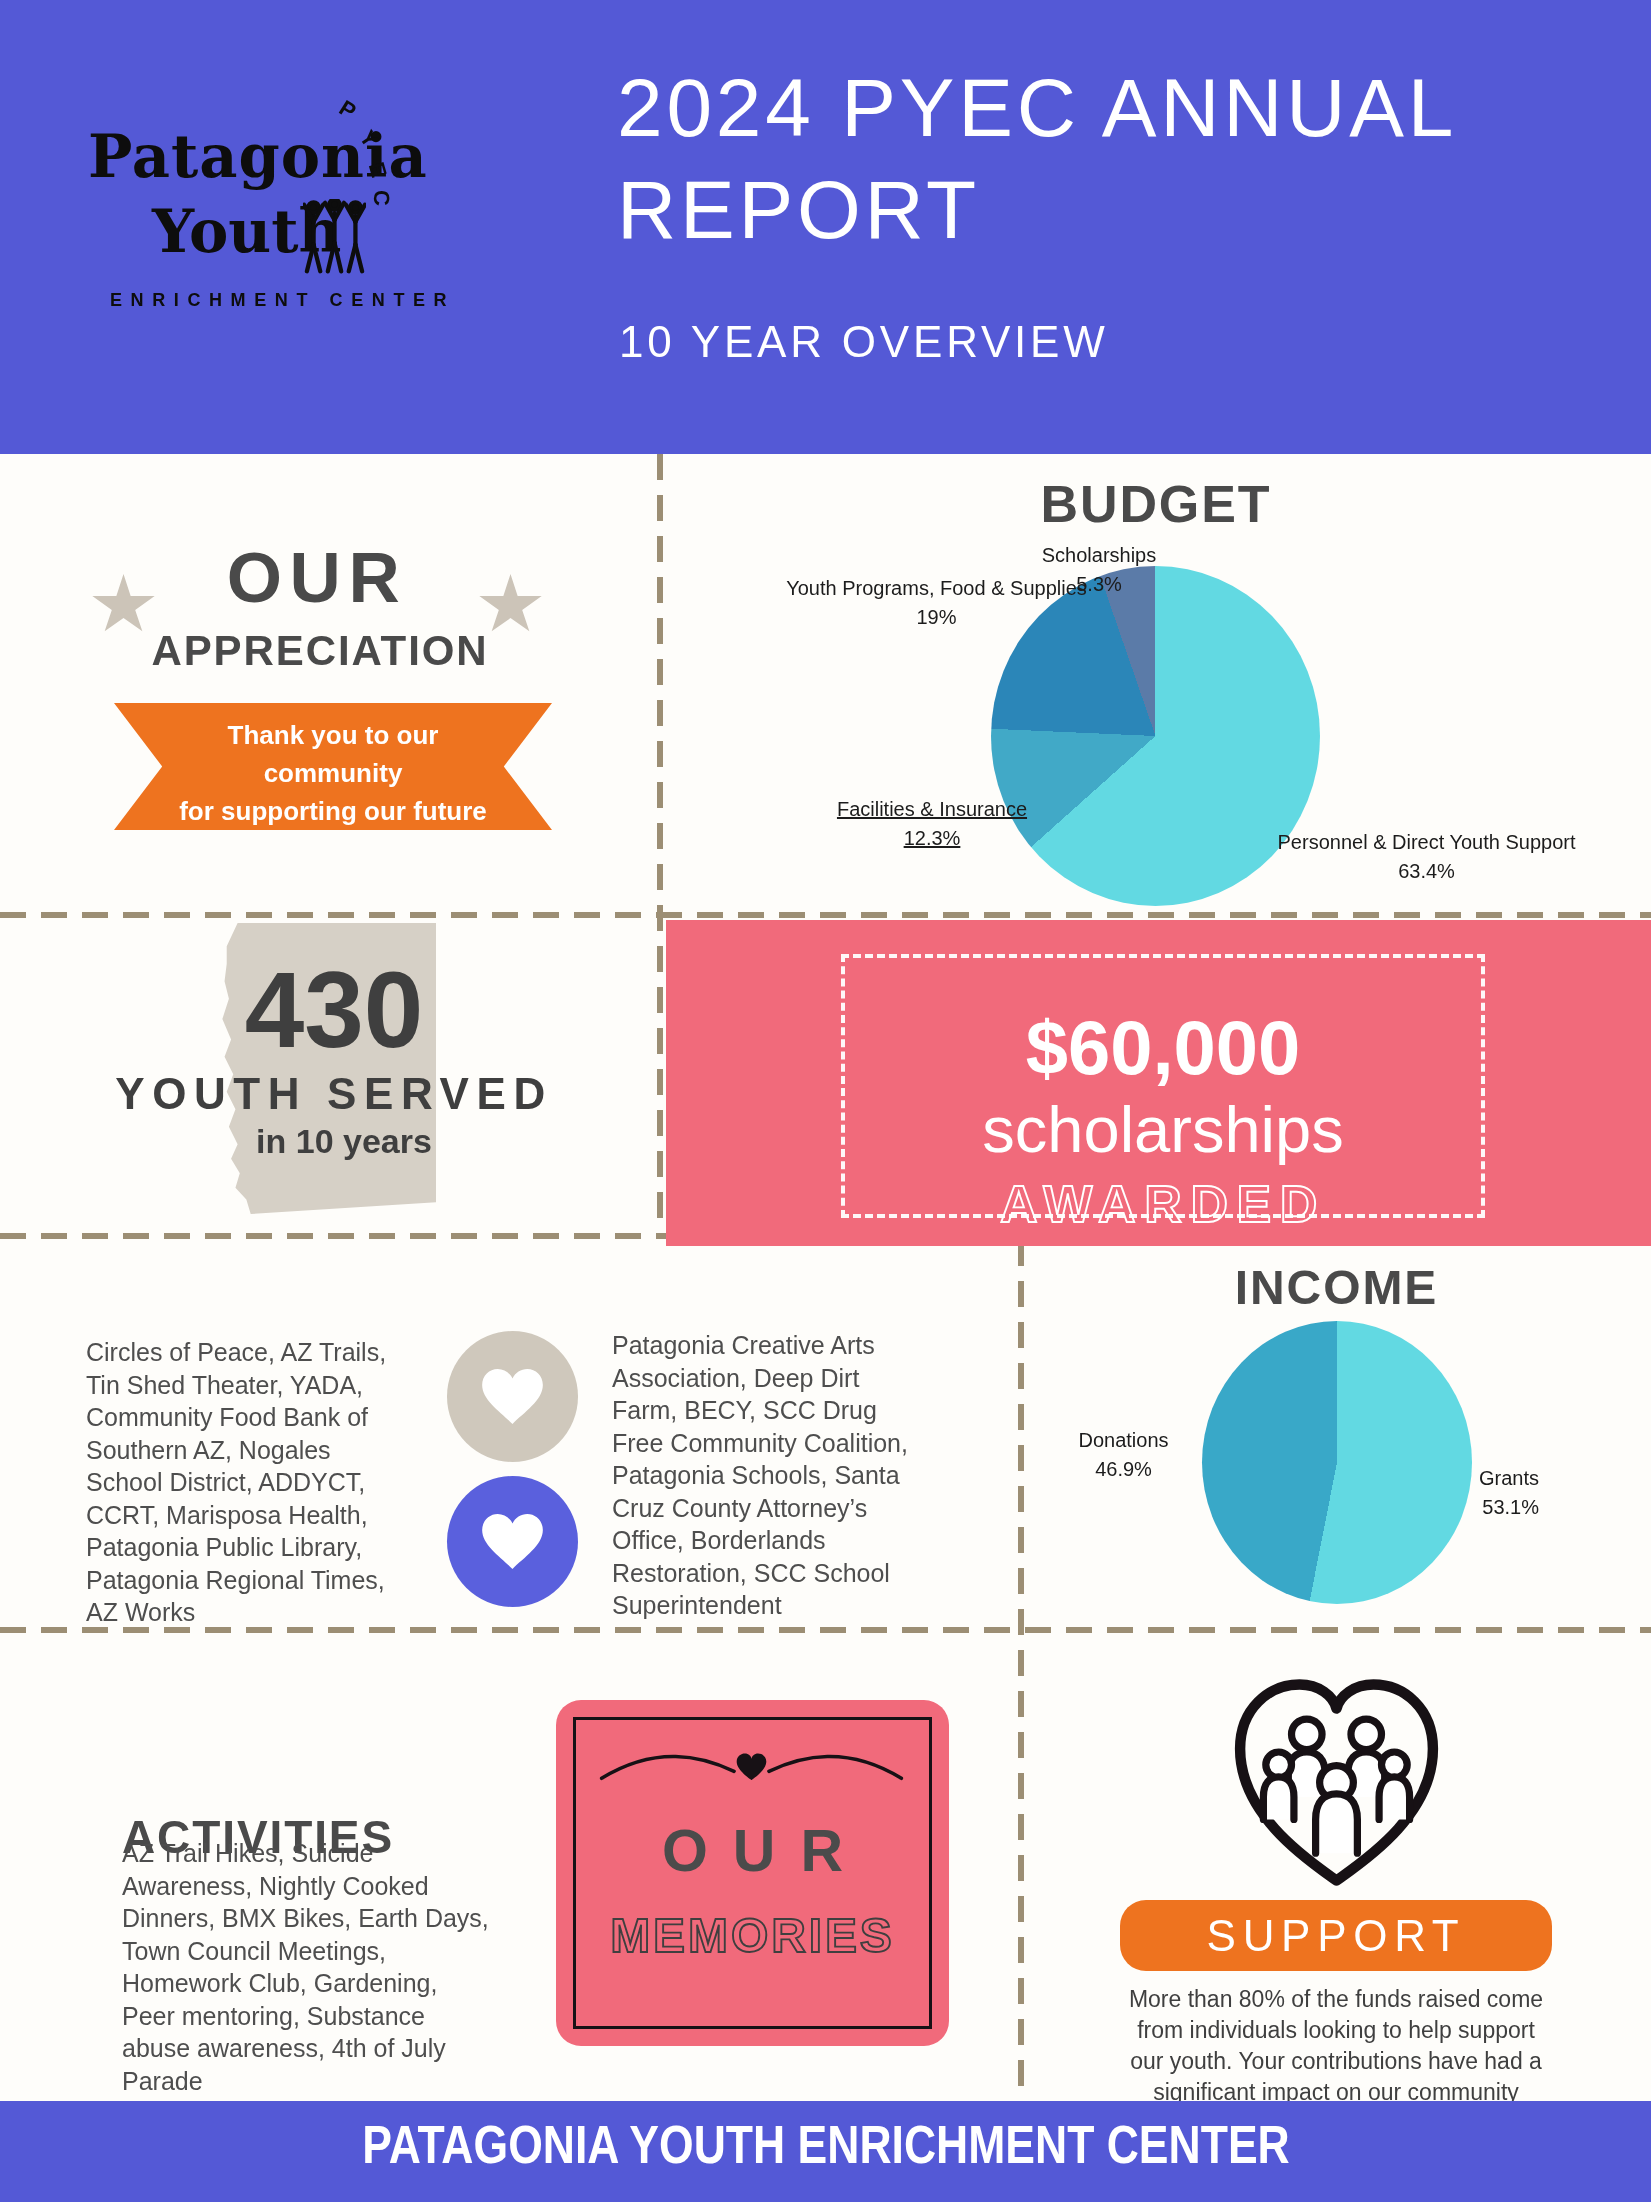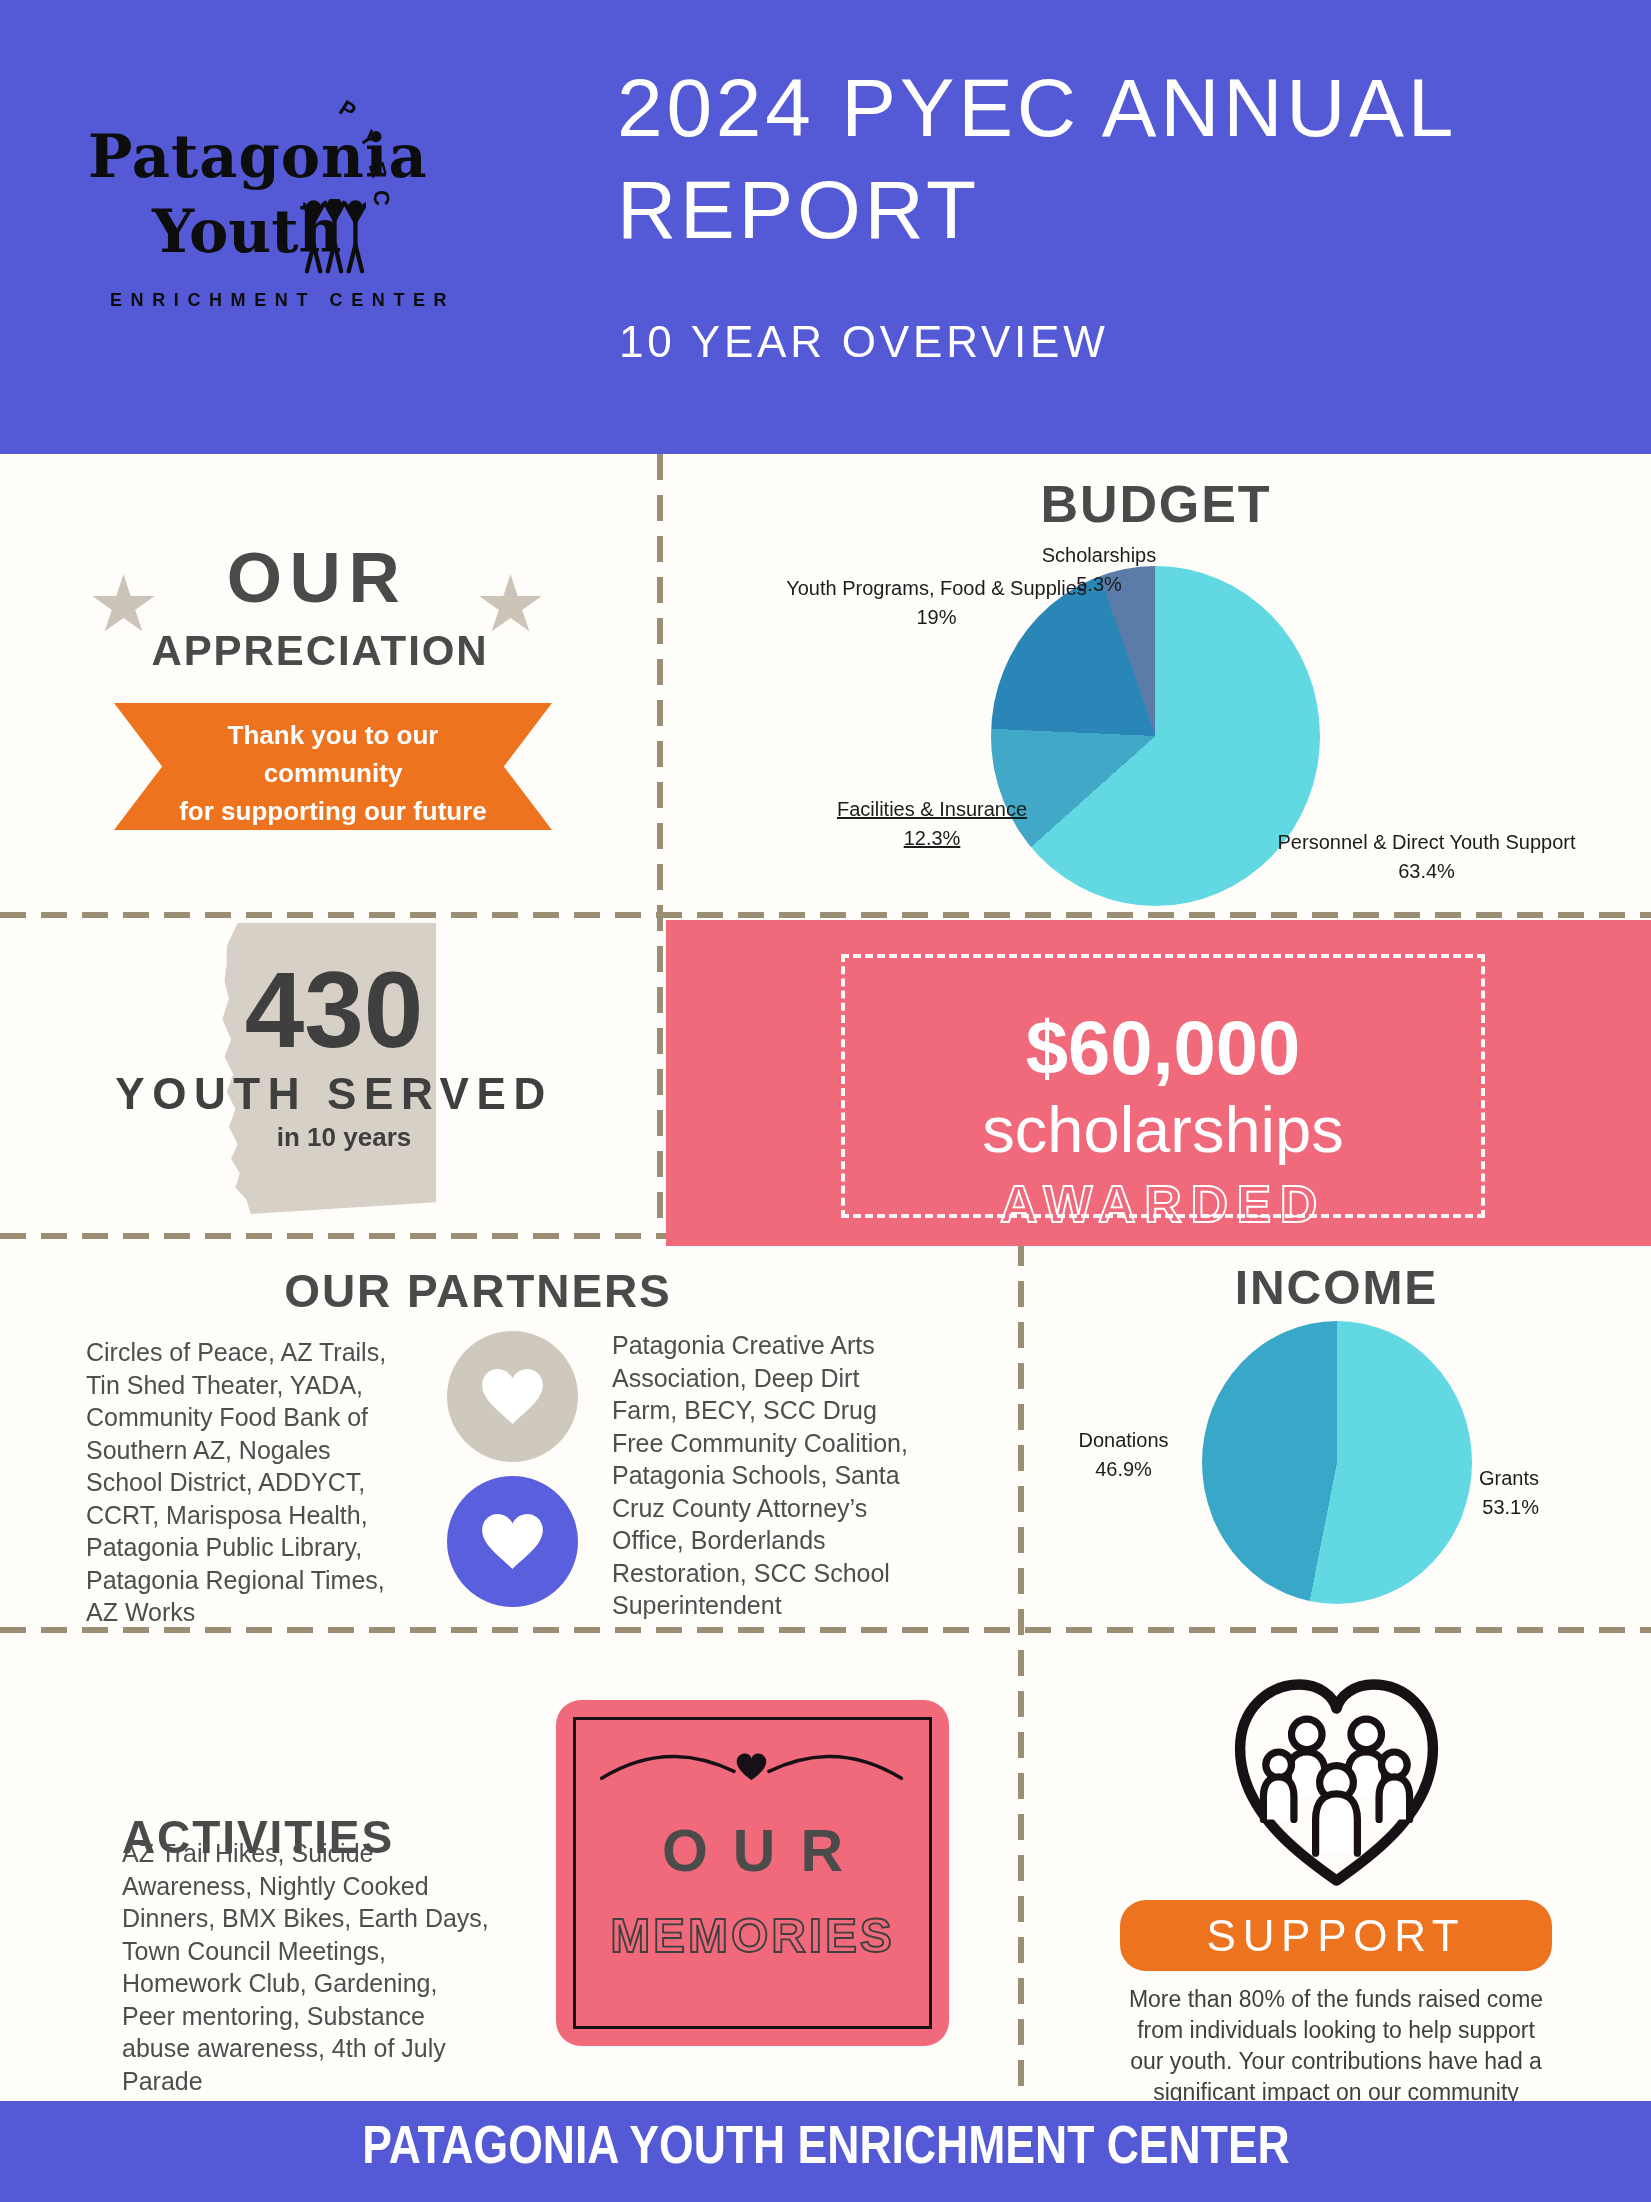--- a/index.html
+++ b/index.html
@@ -66,21 +66,21 @@
   .lbl-gr  { left:1386px; top:1464px; width:153px;text-align:right; }
 
   
   .az { position:absolute; left:218px; top:923px; width:218px; height:291px; background:#D6D0C6;
         clip-path:polygon(9% 0%,100% 0%,100% 96%,15% 100%,13% 95%,8% 91%,10% 86%,6% 81%,9% 76%,5% 70%,8% 64%,4% 58%,7% 52%,3% 46%,6% 40%,2% 33%,5% 26%,3% 20%,4% 14%,4% 8%); }
   .ys-num { position:absolute; left:143px; top:948px; width:382px; text-align:center;
             font-size:107px; font-weight:bold; color:#3F3F3F; }
   .ys-lbl { position:absolute; left:57px; top:1069px; width:554px; text-align:center;
             font-size:44px; font-weight:bold; letter-spacing:7.6px; color:#3F3F3F; }
   .ys-sub { position:absolute; left:153px; top:1122px; width:382px; text-align:center;
-            font-size:26px; font-weight:bold; color:#3F3F3F; }
+            font-size:34px; font-weight:bold; color:#3F3F3F; }
 
   
   .sch-box { position:absolute; left:666px; top:920px; width:986px; height:326px; background:#F16A7B; }
   .sch-inner { position:absolute; left:175px; top:34px; width:636px; height:256px;
                border:4.8px dashed rgba(255,255,255,0.95); }
   .sch-amt  { position:absolute; left:0; top:46px;  width:100%; text-align:center; color:#fff;
               font-size:76px; font-weight:bold; }
   .sch-word { position:absolute; left:0; top:134px; width:100%; text-align:center; color:#fff;
               font-size:65px; font-weight:400; }
   .sch-awd  { position:absolute; left:0; top:216px; width:100%; text-align:center;
@@ -213,21 +213,20 @@
   <div class="ys-sub">in 10 years</div>
 
   <div class="sch-box">
     <div class="sch-inner">
       <div class="sch-amt">$60,000</div>
       <div class="sch-word">scholarships</div>
       <div class="sch-awd">AWARDED</div>
     </div>
   </div>
 
-  <div class="sec-title prt-title">OUR PARTNERS</div>
   <div class="prt-col prt-left">Circles of Peace, AZ Trails,
 Tin Shed Theater, YADA,
 Community Food Bank of
 Southern AZ, Nogales
 School District, ADDYCT,
 CCRT, Marisposa Health,
 Patagonia Public Library,
 Patagonia Regional Times,
 AZ Works</div>
   <div class="prt-col prt-right">Patagonia Creative Arts

